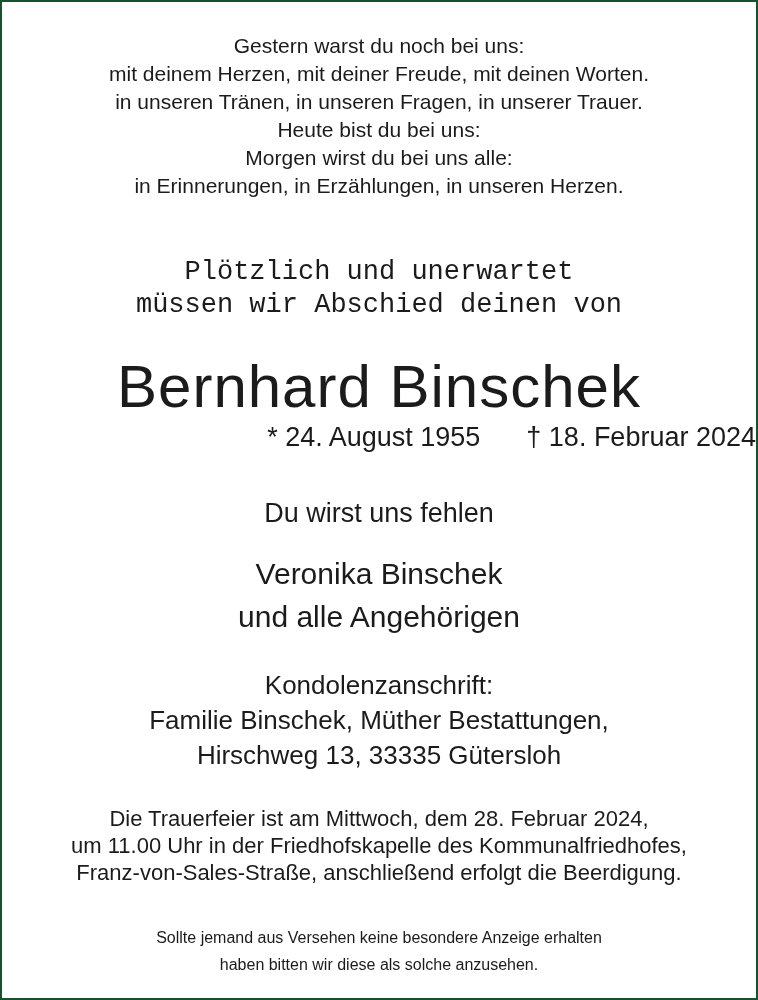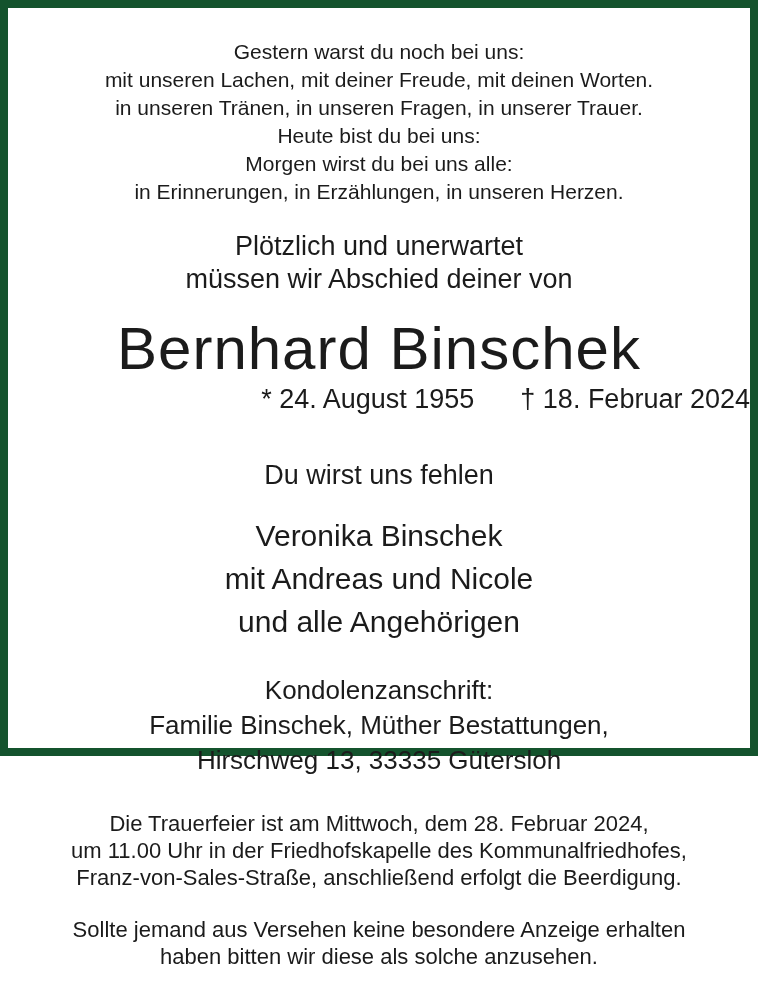--- a/index.html
+++ b/index.html
@@ -6,39 +6,40 @@
   html, body {
     width: 758px;
     height: 1000px;
     background: #ffffff;
     font-family: "Liberation Sans", sans-serif;
     color: #1b1b1b;
     overflow: hidden;
   }
   .page {
     width: 758px;
-    height: 756px;
-    border: 8px solid #14532d;
+    height: 1000px;
+    border: 2px solid #14532d;
     background: #ffffff;
     text-align: center;
   }
   .section .line { white-space: nowrap; }
 
   .poem {
     margin-top: 30px;
     font-size: 21px;
     line-height: 28px;
   }
   .intro {
-    margin-top: 24px;
+    margin-top: 56px;
     font-size: 27px;
     line-height: 33px;
+    font-family: Liberation Mono, monospace;
   }
   .name {
-    margin-top: 20px;
+    margin-top: 32px;
     font-size: 60px;
     font-weight: 400;
     letter-spacing: 1px;
     line-height: 66px;
   }
   .dates {
     font-size: 27px;
     line-height: 34px;
     display: flex;
     justify-content: flex-end;
@@ -58,56 +59,55 @@
     margin-top: 30px;
     font-size: 26px;
     line-height: 35px;
   }
   .funeral {
     margin-top: 32px;
     font-size: 22px;
     line-height: 27px;
   }
   .note {
-    margin-top: 25px;
-    font-size: 22px;
+    margin-top: 38px;
+    font-size: 16px;
     line-height: 27px;
   }
 </style>
 </head>
 <body>
 
 <div class="page">
 
   <div class="section poem">
     <div class="line">Gestern warst du noch bei uns:</div>
-    <div class="line">mit unseren Lachen, mit deiner Freude, mit deinen Worten.</div>
+    <div class="line">mit deinem Herzen, mit deiner Freude, mit deinen Worten.</div>
     <div class="line">in unseren Tränen, in unseren Fragen, in unserer Trauer.</div>
     <div class="line">Heute bist du bei uns:</div>
     <div class="line">Morgen wirst du bei uns alle:</div>
     <div class="line">in Erinnerungen, in Erzählungen, in unseren Herzen.</div>
   </div>
 
   <div class="section intro">
     <div class="line">Plötzlich und unerwartet</div>
-    <div class="line">müssen wir Abschied deiner von</div>
+    <div class="line">müssen wir Abschied deinen von</div>
   </div>
 
   <h1 class="name">Bernhard Binschek</h1>
 
   <div class="dates">
     <span>* 24. August 1955</span>
     <span>† 18. Februar 2024</span>
   </div>
 
   <div class="farewell">Du wirst uns fehlen</div>
 
   <div class="section mourners">
     <div class="line">Veronika Binschek</div>
-    <div class="line">mit Andreas und Nicole</div>
     <div class="line">und alle Angehörigen</div>
   </div>
 
   <div class="section condolence">
     <div class="line">Kondolenzanschrift:</div>
     <div class="line">Familie Binschek, Müther Bestattungen,</div>
     <div class="line">Hirschweg 13, 33335 Gütersloh</div>
   </div>
 
   <div class="section funeral">

